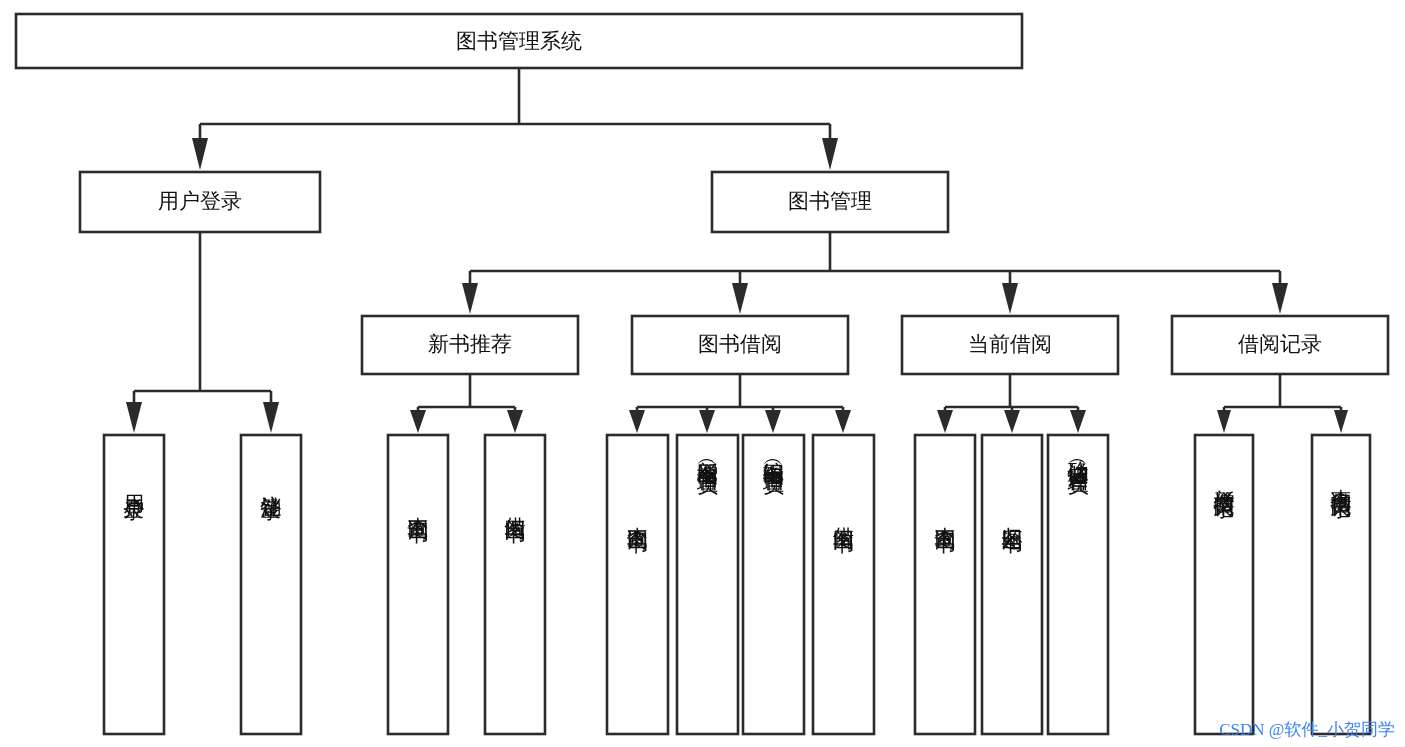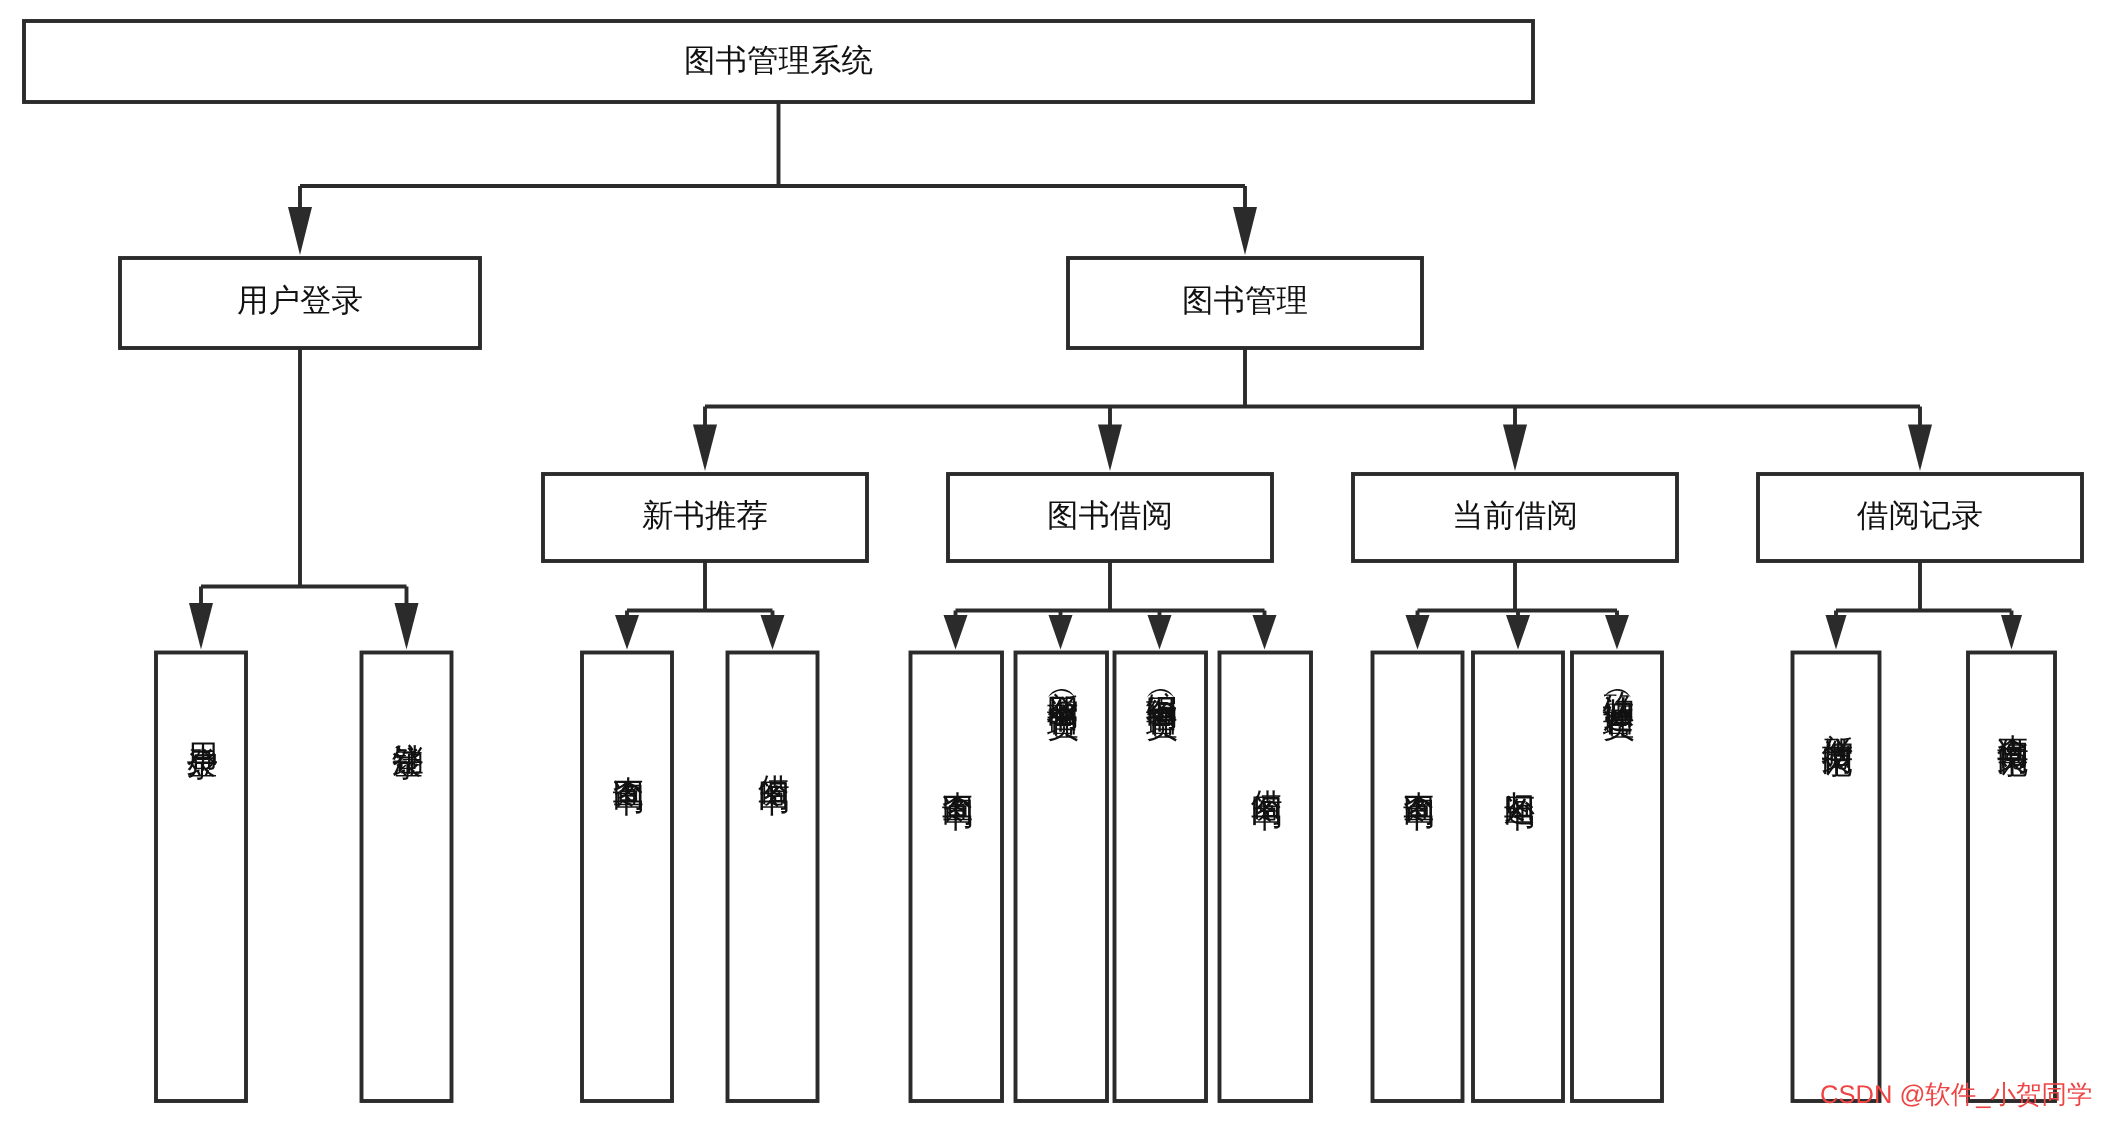--- a/index.html
+++ b/index.html
@@ -63,23 +63,23 @@
     font-size: 21px;
     line-height: 1.05;
     color: #111111;
     letter-spacing: 2px;
     white-space: nowrap;
   }
   .watermark {
     position: absolute;
     right: 10px;
     bottom: 6px;
-    font-family: Liberation Sans, sans-serif;
+    font-family: Liberation Serif, serif;
     font-size: 17px;
-    color: #ef4444;
+    color: #3b82f6;
     white-space: nowrap;
     user-select: none;
   }
 </style>
 </head>
 <body>
 
 <div id="diagram-root">
 
   <svg class="flow" viewBox="0 0 1405 747">

